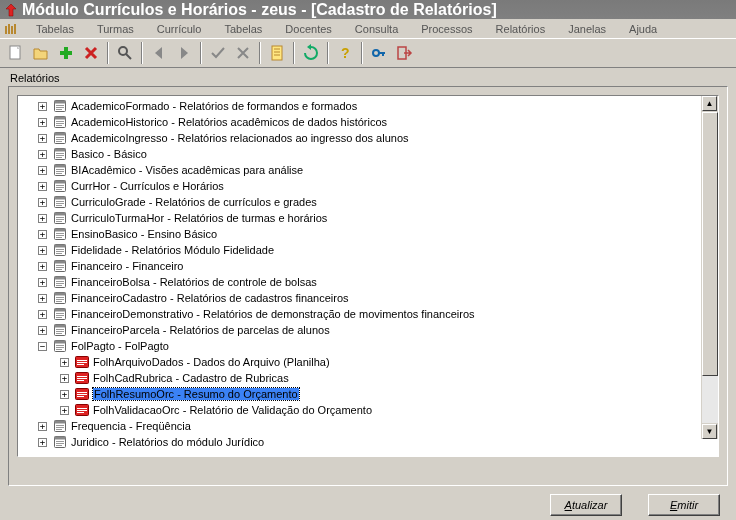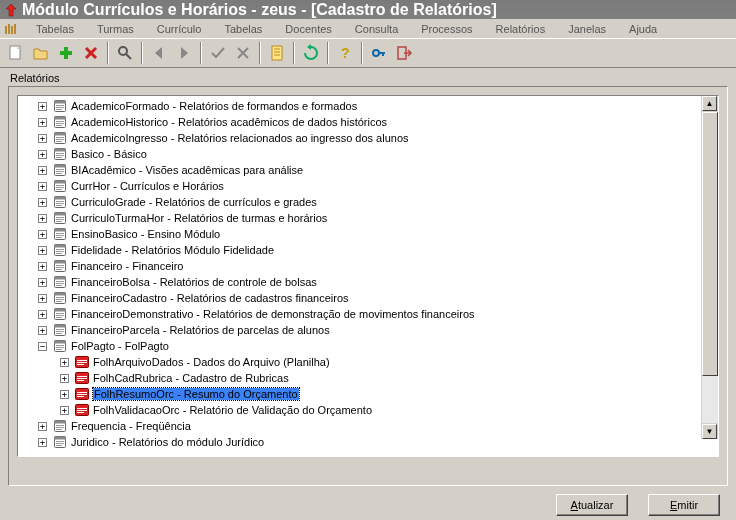--- a/index.html
+++ b/index.html
@@ -150,22 +150,23 @@
     background:#d4d0c8;
     display:flex;align-items:center;justify-content:center;
     font-size:8px;color:#000;
   }
   .sb-track { position:absolute; top:16px; bottom:16px; left:0; right:0; background:#e8e8e8;}
   .sb-thumb { position:absolute; left:0; right:0; background:#d4d0c8;
     border:1px solid #fff; border-right-color:#404040; border-bottom-color:#404040; }
   .bottom-buttons {
     display: flex;
     justify-content: flex-end;
-    gap: 20px;
+    gap: 26px;
     padding: 4px 16px 0 16px;
+    font-style: italic;
   }
   .btn {
     min-width: 72px;
     height: 22px;
     background: #d4d0c8;
     border: 1px solid #404040;
     border-top-color:#fff; border-left-color:#fff;
     box-shadow: inset -1px -1px 0 #808080;
     display: inline-flex;
     align-items: center;
@@ -412,21 +413,21 @@
           <span class="expander">+</span>
           <span class="folder-ico">
             <svg width="14" height="12" viewBox="0 0 14 12">
               <rect x="1.5" y="0.5" width="11" height="11" rx="1" fill="#fff" stroke="#666"></rect>
               <rect x="1.5" y="0.5" width="11" height="3" fill="#888"></rect>
               <rect x="3" y="5" width="8" height="1" fill="#999"></rect>
               <rect x="3" y="7" width="8" height="1" fill="#999"></rect>
               <rect x="3" y="9" width="6" height="1" fill="#999"></rect>
             </svg>
           </span>
-          <span class="label">EnsinoBasico - Ensino Módulo</span>
+          <span class="label">EnsinoBasico - Ensino Básico</span>
         </div>
         <div class="node">
           <span class="expander">+</span>
           <span class="folder-ico">
             <svg width="14" height="12" viewBox="0 0 14 12">
               <rect x="1.5" y="0.5" width="11" height="11" rx="1" fill="#fff" stroke="#666"></rect>
               <rect x="1.5" y="0.5" width="11" height="3" fill="#888"></rect>
               <rect x="3" y="5" width="8" height="1" fill="#999"></rect>
               <rect x="3" y="7" width="8" height="1" fill="#999"></rect>
               <rect x="3" y="9" width="6" height="1" fill="#999"></rect>

